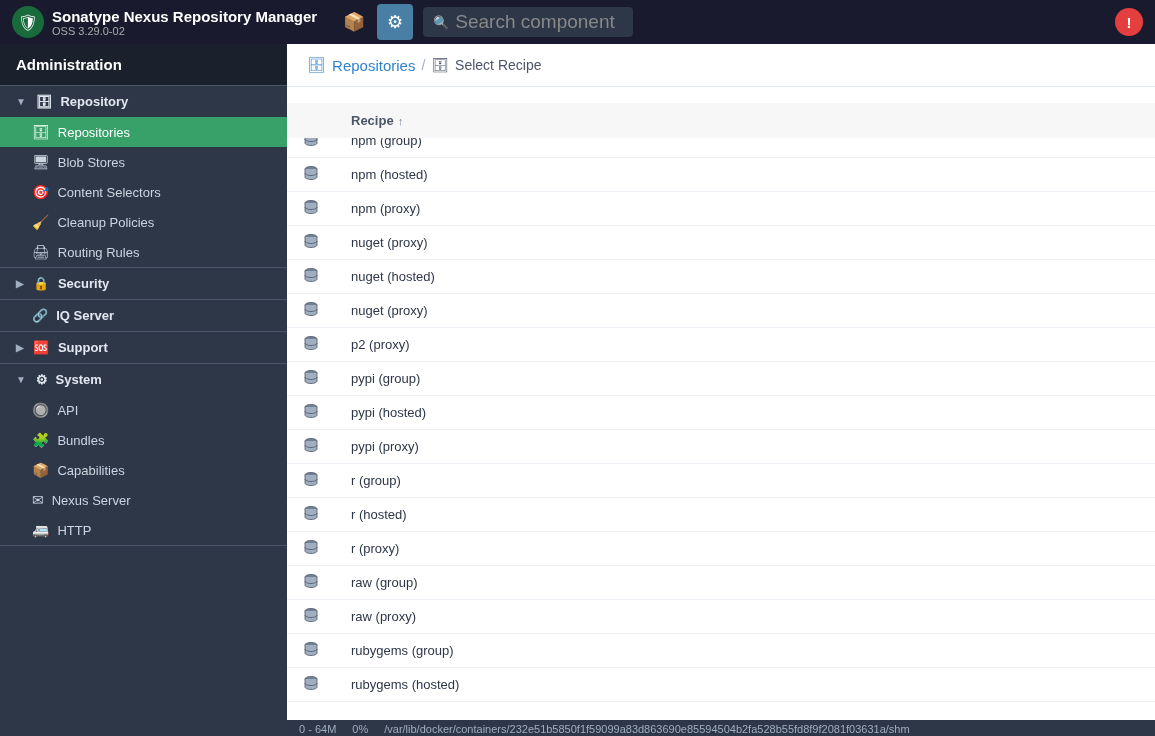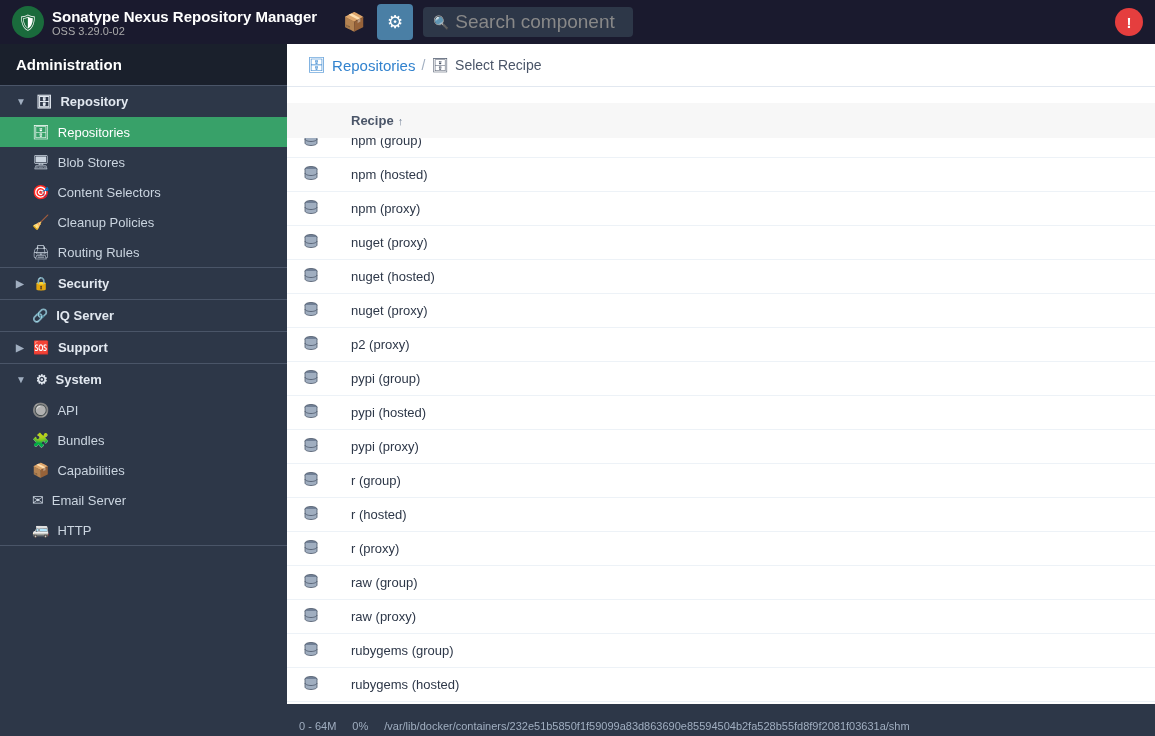--- a/index.html
+++ b/index.html
@@ -91,21 +91,21 @@
     }
     .th-sort { display: flex; align-items: center; gap: 4px; cursor: pointer; }
     .sort-arrow { font-size: 11px; color: #718096; }
     tbody tr { border-bottom: 1px solid #edf2f7; }
     tbody td { padding: 7px 16px; font-size: 13px; color: #2d3748; }
     .td-icon { font-size: 14px; color: #718096; width: 30px; }
 
     
     .statusbar {
       height: 16px; background: #2d3748; color: #a0aec0;
-      font-size: 11px; display: flex; align-items: flex-start; padding: 16px 12px;
+      font-size: 11px; display: flex; align-items: flex-end; padding: 1px 12px;
       gap: 16px;
     }
   </style>
 </head>
 <body>
 
 <div class="topnav">
   <div class="topnav-logo">
     <div class="topnav-logo-icon">🛡</div>
     <div class="topnav-title">
@@ -194,21 +194,21 @@
       <div class="sidebar-item">
         <span class="sidebar-item-icon">🧩</span>
         <span>Bundles</span>
       </div>
       <div class="sidebar-item">
         <span class="sidebar-item-icon">📦</span>
         <span>Capabilities</span>
       </div>
       <div class="sidebar-item">
         <span class="sidebar-item-icon">✉</span>
-        <span>Email Server</span>
+        <span>Nexus Server</span>
       </div>
       <div class="sidebar-item">
         <span class="sidebar-item-icon">🚐</span>
         <span>HTTP</span>
       </div>
     </div>
   </div>
 
   <div class="main">
 

